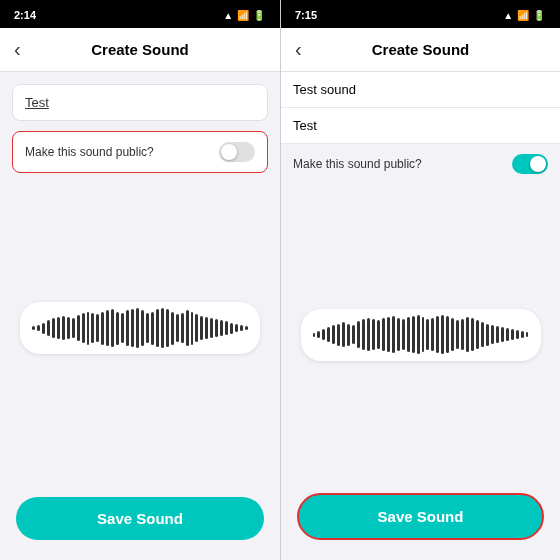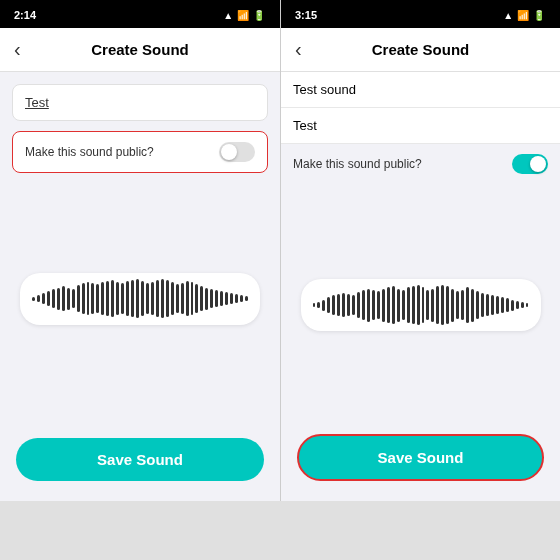--- a/index.html
+++ b/index.html
@@ -7,21 +7,21 @@
       width: 560px;
       height: 560px;
       background: #e0e0e0;
       display: flex;
       font-family: -apple-system, BlinkMacSystemFont, 'Helvetica Neue', Arial, sans-serif;
       overflow: hidden;
     }
 
     .phone {
       width: 280px;
-      height: 501px;
+      height: 560px;
       background: #f2f2f7;
       display: flex;
       flex-direction: column;
       position: relative;
     }
 
     .phone + .phone {
       border-left: 1px solid #ccc;
     }
 
@@ -292,21 +292,21 @@
   </div>
 
   <div class="save-btn-container">
     <button class="save-btn">Save Sound</button>
   </div>
 </div>
 
 <div class="phone">
 
   <div class="status-bar">
-    <span class="status-time">3:15</span>
+    <span class="status-time">7:15</span>
     <div class="status-icons">
       <span class="signal-icon">▲</span>
       <span class="wifi-icon">📶</span>
       <span class="battery-icon">🔋</span>
     </div>
   </div>
 
   <div class="nav-bar">
     <span class="nav-back">‹</span>
     <span class="nav-title">Create Sound</span>

